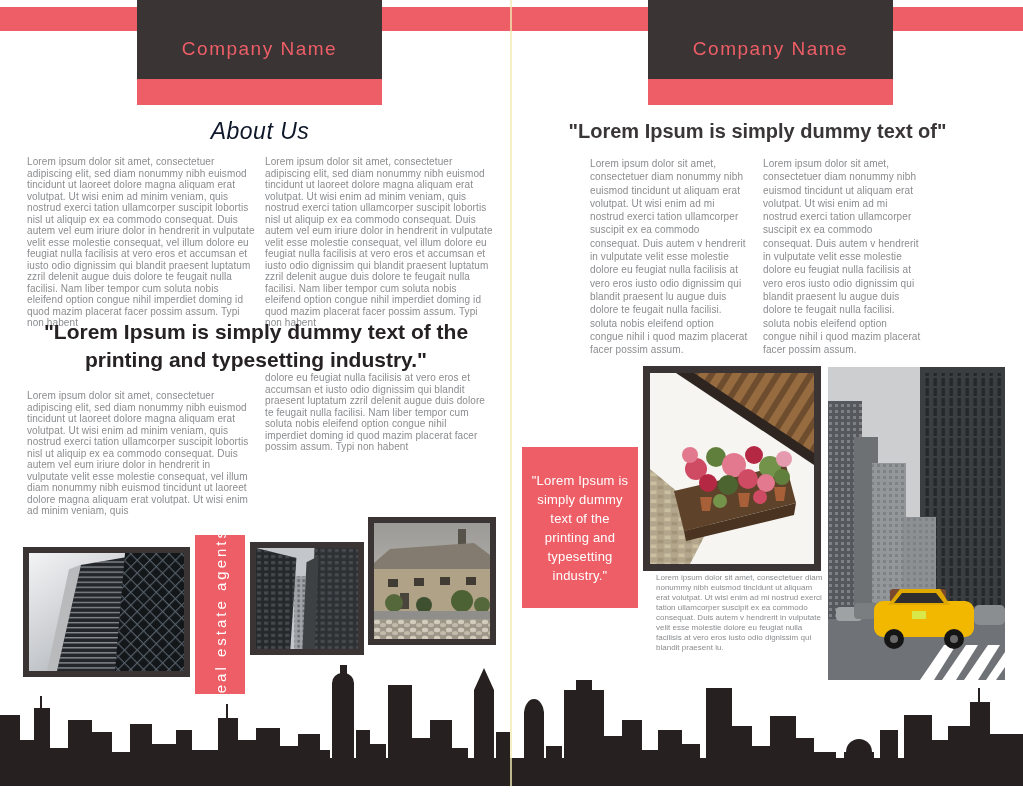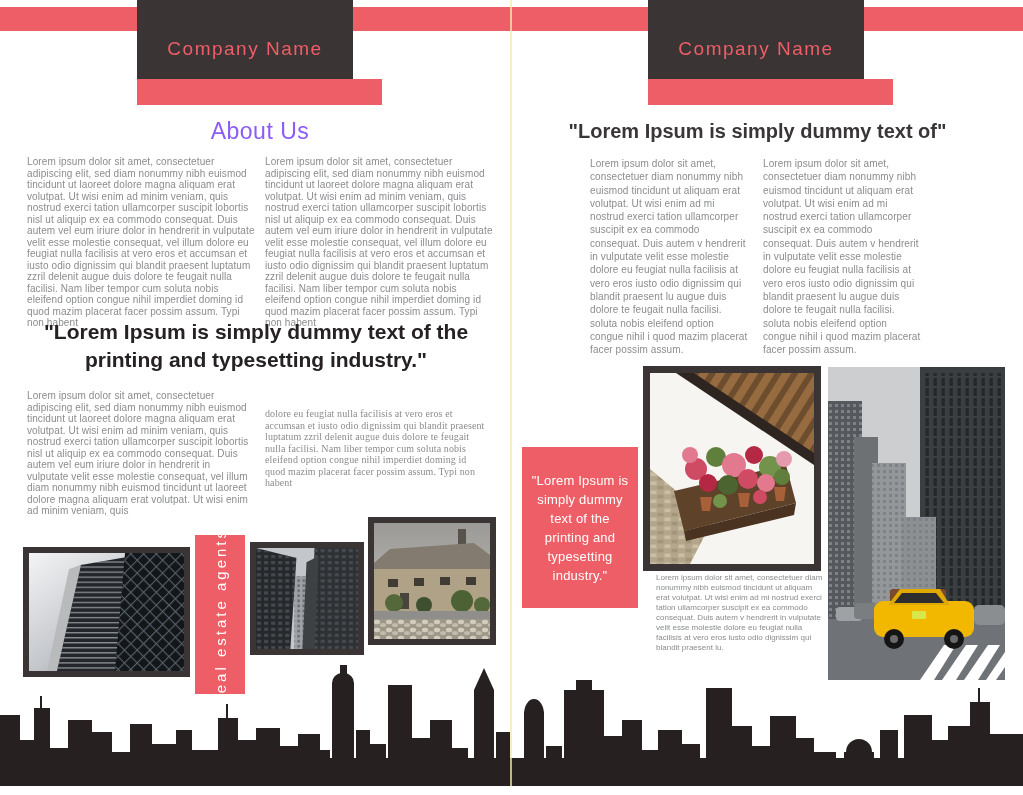--- a/index.html
+++ b/index.html
@@ -5,34 +5,34 @@
   html,body{margin:0;padding:0;}
   body{
     width:1023px;height:795px;position:relative;overflow:hidden;
     background:#ffffff;
     font-family:"Liberation Sans", sans-serif;
     color:#2e2a2b;
   }
   .abs{position:absolute;}
   
   .top-bar{left:0;top:7px;width:1023px;height:24px;background:var(--coral,#ee5e66);}
-  .brand-box{top:0;width:216px;height:79px;background:var(--dark,#3a3435);
+  .brand-box{top:0;width:245px;height:79px;background:var(--dark,#3a3435);
     display:flex;align-items:center;justify-content:center;}
   .brand-box .brand-label{color:var(--coral,#ee5e66);font-size:19px;letter-spacing:1.5px;padding-top:18px;}
   .brand-under{top:79px;width:245px;height:26px;background:var(--coral,#ee5e66);}
   
-  .h-about{left:60px;top:118px;width:400px;text-align:center;font-size:23px;letter-spacing:.5px;color:#8b5cf6;}
+  .h-about{left:60px;top:118px;width:400px;text-align:center;font-size:23px;letter-spacing:.5px;color:#0f172a;font-style:italic;}
   .h-quote-left{left:30px;top:318px;width:452px;text-align:center;font-size:21px;line-height:28px;font-weight:bold;color:#262223;}
   .h-quote-right{left:530px;top:120px;width:455px;text-align:center;font-size:20px;font-weight:bold;color:#3a3637;}
   
   .col{color:var(--bodytext,#8a8c8f);font-size:10px;line-height:11.5px;letter-spacing:.1px;}
   .col-l1{left:27px;top:156px;width:230px;}
   .col-l2{left:265px;top:156px;width:230px;}
   .col-l3{left:27px;top:390px;width:222px;}
-  .col-l4{left:265px;top:408px;width:222px;font-family:Liberation Serif, serif;}
+  .col-l4{left:265px;top:372px;width:222px;}
   .col-r{font-size:10px;line-height:13.3px;}
   .col-r1{left:590px;top:157px;width:160px;}
   .col-r2{left:763px;top:157px;width:160px;}
   .caption{left:656px;top:573px;width:172px;font-size:8px;line-height:10px;color:var(--bodytext,#8a8c8f);}
   
   .photo{border:6px solid var(--dark,#3a3435);box-sizing:border-box;background:#fff;}
   .photo svg{display:block;width:100%;height:100%;}
   .photo-skyscraper{left:23px;top:547px;width:167px;height:130px;}
   .photo-buildings{left:250px;top:542px;width:114px;height:113px;}
   .photo-cottage{left:368px;top:517px;width:128px;height:128px;}

